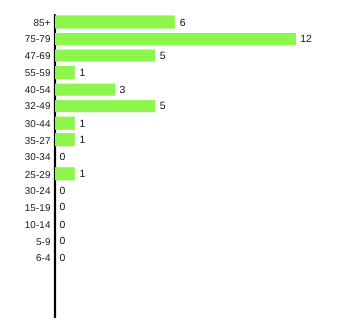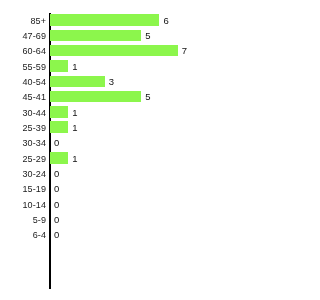--- a/index.html
+++ b/index.html
@@ -86,63 +86,63 @@
 
   <div id="plot-area">
       <div class="row">
         <span class="cat-label">85+</span>
         <div class="bar-track">
           <div class="bar" style="width: 109.489px; background: rgb(140, 246, 76);"></div>
           <span class="bar-value" style="left: 113.489px;">6</span>
         </div>
       </div>
       <div class="row">
+        <span class="cat-label">75-79</span>
+        <div class="bar-track">
+          <div class="bar" style="width: 218.978px; background: rgb(140, 246, 76);"></div>
+          <span class="bar-value" style="left: 222.978px;">12</span>
+        </div>
+      </div>
+      <div class="row">
         <span class="cat-label">47-69</span>
         <div class="bar-track">
           <div class="bar" style="width: 91.2409px; background: rgb(140, 246, 76);"></div>
           <span class="bar-value" style="left: 95.2409px;">5</span>
-        </div>
-      </div>
-      <div class="row">
-        <span class="cat-label">60-64</span>
-        <div class="bar-track">
-          <div class="bar" style="width: 127.737px; background: rgb(140, 246, 76);"></div>
-          <span class="bar-value" style="left: 131.737px;">7</span>
         </div>
       </div>
       <div class="row">
         <span class="cat-label">55-59</span>
         <div class="bar-track">
           <div class="bar" style="width: 18.2482px; background: rgb(140, 246, 76);"></div>
           <span class="bar-value" style="left: 22.2482px;">1</span>
         </div>
       </div>
       <div class="row">
         <span class="cat-label">40-54</span>
         <div class="bar-track">
           <div class="bar" style="width: 54.7445px; background: rgb(140, 246, 76);"></div>
           <span class="bar-value" style="left: 58.7445px;">3</span>
         </div>
       </div>
       <div class="row">
-        <span class="cat-label">45-41</span>
+        <span class="cat-label">32-49</span>
         <div class="bar-track">
           <div class="bar" style="width: 91.2409px; background: rgb(140, 246, 76);"></div>
           <span class="bar-value" style="left: 95.2409px;">5</span>
         </div>
       </div>
       <div class="row">
         <span class="cat-label">30-44</span>
         <div class="bar-track">
           <div class="bar" style="width: 18.2482px; background: rgb(140, 246, 76);"></div>
           <span class="bar-value" style="left: 22.2482px;">1</span>
         </div>
       </div>
       <div class="row">
-        <span class="cat-label">25-39</span>
+        <span class="cat-label">35-27</span>
         <div class="bar-track">
           <div class="bar" style="width: 18.2482px; background: rgb(140, 246, 76);"></div>
           <span class="bar-value" style="left: 22.2482px;">1</span>
         </div>
       </div>
       <div class="row">
         <span class="cat-label">30-34</span>
         <div class="bar-track">
           <span class="bar-value" style="left: 4px;">0</span>
         </div>

